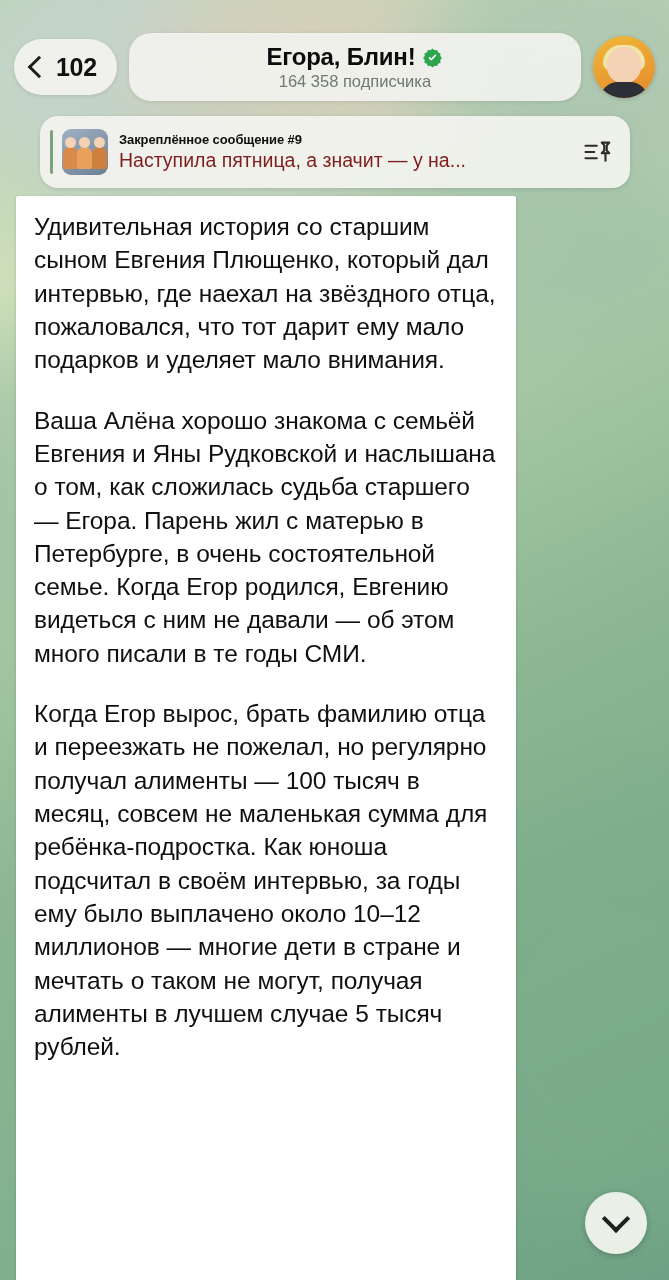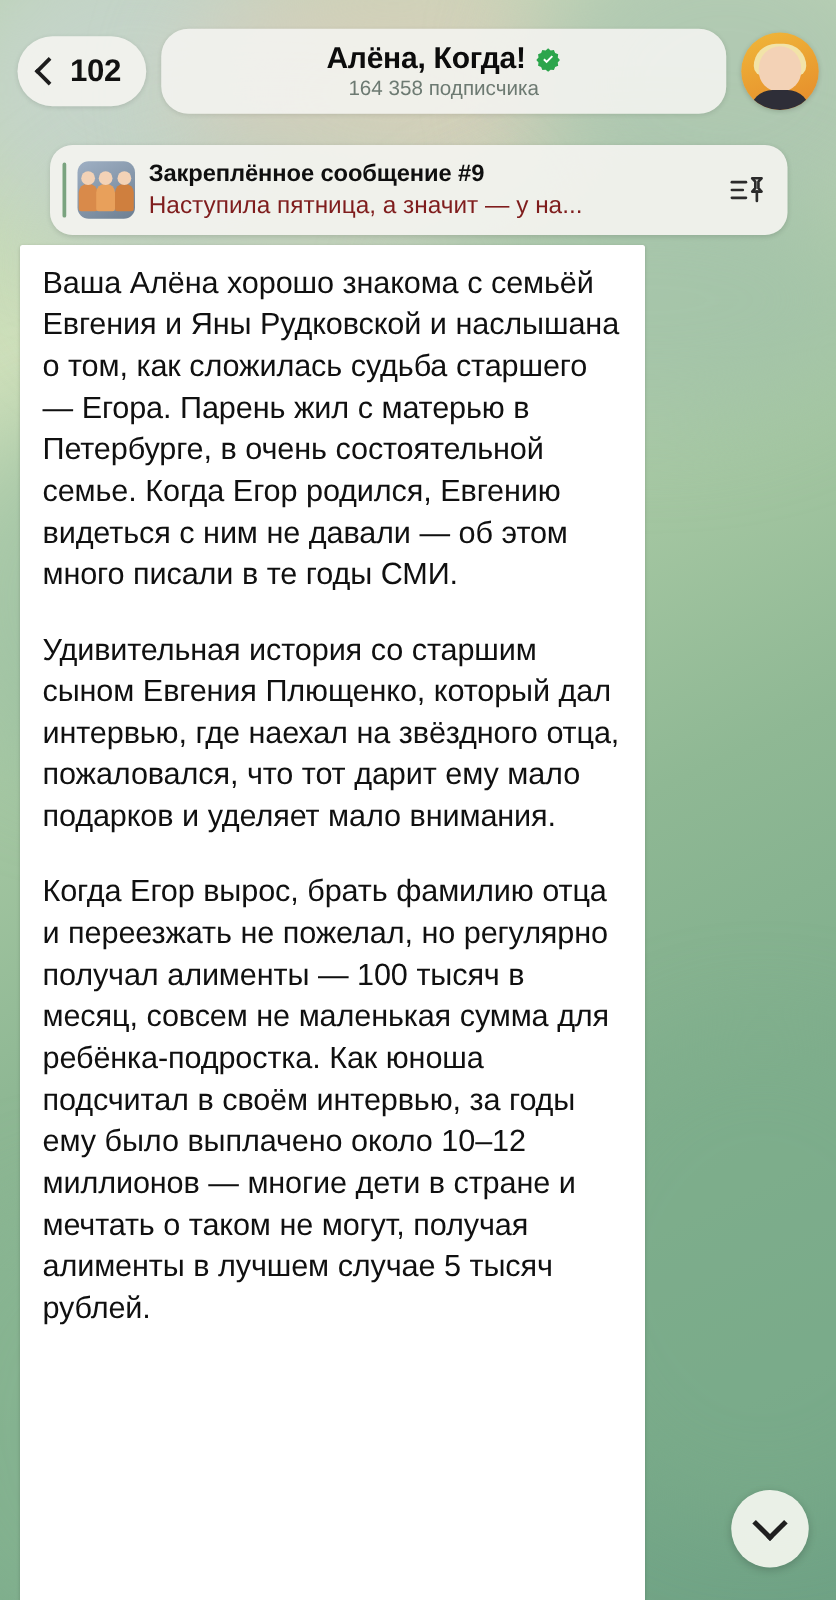--- a/index.html
+++ b/index.html
@@ -50,21 +50,21 @@
     letter-spacing: -0.1px;
     margin-bottom: 27px;
     word-spacing: 0.2px;
   }
   .msg-para:last-child { margin-bottom: 16px; }
 
   
   .header-row {
     position: absolute;
     left: 0;
-    top: 16px;
+    top: 26px;
     width: 669px;
     height: 82px;
     display: flex;
     align-items: center;
     padding: 0 14px;
     z-index: 5;
   }
 
   .back-pill {
     display: flex;
@@ -218,21 +218,21 @@
     top: 8px;
     width: 11px; height: 11px; border-radius: 50%;
     background: #f3d2b6;
   }
   .pin-thumb .h1 { left: 3px; }
   .pin-thumb .h2 { left: 17px; }
   .pin-thumb .h3 { left: 32px; }
 
   .pin-text { flex: 1; min-width: 0; }
   .pin-title {
-    font-size: 19px;
+    font-size: 13px;
     font-weight: 700;
     color: #0f0f0f;
     letter-spacing: -0.1px;
     white-space: nowrap;
     overflow: hidden;
     text-overflow: ellipsis;
   }
   .pin-body {
     font-size: 19.5px;
     color: #7f1d1d;
@@ -280,34 +280,34 @@
 <div class="bg-blob blob1"></div>
 <div class="bg-blob blob2"></div>
 <div class="bg-blob blob3"></div>
 <div class="bg-blob blob4"></div>
 <div class="bg-blob blob5"></div>
 <div class="bg-blob blob6"></div>
 <div class="bg-blob blob7"></div>
 <div class="bg-blob blob8"></div>
 
 <div class="message-card">
+  <div class="msg-para">Удивительная история со старшим сыном Евгения Плющенко, который дал интервью, где наехал на звёздного отца, пожаловался, что тот дарит ему мало подарков и уделяет мало внимания.</div>
   <div class="msg-para">Ваша Алёна хорошо знакома с семьёй Евгения и Яны Рудковской и наслышана о том, как сложилась судьба старшего — Егора. Парень жил с матерью в Петербурге, в очень состоятельной семье. Когда Егор родился, Евгению видеться с ним не давали — об этом много писали в те годы СМИ.</div>
-  <div class="msg-para">Удивительная история со старшим сыном Евгения Плющенко, который дал интервью, где наехал на звёздного отца, пожаловался, что тот дарит ему мало подарков и уделяет мало внимания.</div>
   <div class="msg-para">Когда Егор вырос, брать фамилию отца и переезжать не пожелал, но регулярно получал алименты — 100 тысяч в месяц, совсем не маленькая сумма для ребёнка-подростка. Как юноша подсчитал в своём интервью, за годы ему было выплачено около 10–12 миллионов — многие дети в стране и мечтать о таком не могут, получая алименты в лучшем случае 5 тысяч рублей.</div>
 </div>
 
 <div class="header-row">
   <div class="back-pill">
     <span class="back-chevron"></span>
     <span class="back-count">102</span>
   </div>
 
   <div class="title-pill">
     <div class="title-line">
-      <span class="chat-title">Алёна, Когда!</span>
+      <span class="chat-title">Егора, Блин!</span>
       <span class="verified">
         <svg width="21" height="21" viewBox="0 0 24 24">
           <path fill="#2ca54c" d="M12 1.8l2.3 2.0 3.0-.4 1.1 2.8 2.8 1.1-.4 3.0 2.0 2.3-2.0 2.3.4 3.0-2.8 1.1-1.1 2.8-3.0-.4-2.3 2.0-2.3-2.0-3.0.4-1.1-2.8-2.8-1.1.4-3.0L1.2 12.6l2.0-2.3-.4-3.0 2.8-1.1L6.7 3.4l3.0.4z"></path>
           <path fill="#ffffff" d="M10.6 15.6l-3.1-3.1 1.3-1.3 1.8 1.8 4.6-4.6 1.3 1.3z"></path>
         </svg>
       </span>
     </div>
     <div class="chat-sub">164 358 подписчика</div>
   </div>
 

